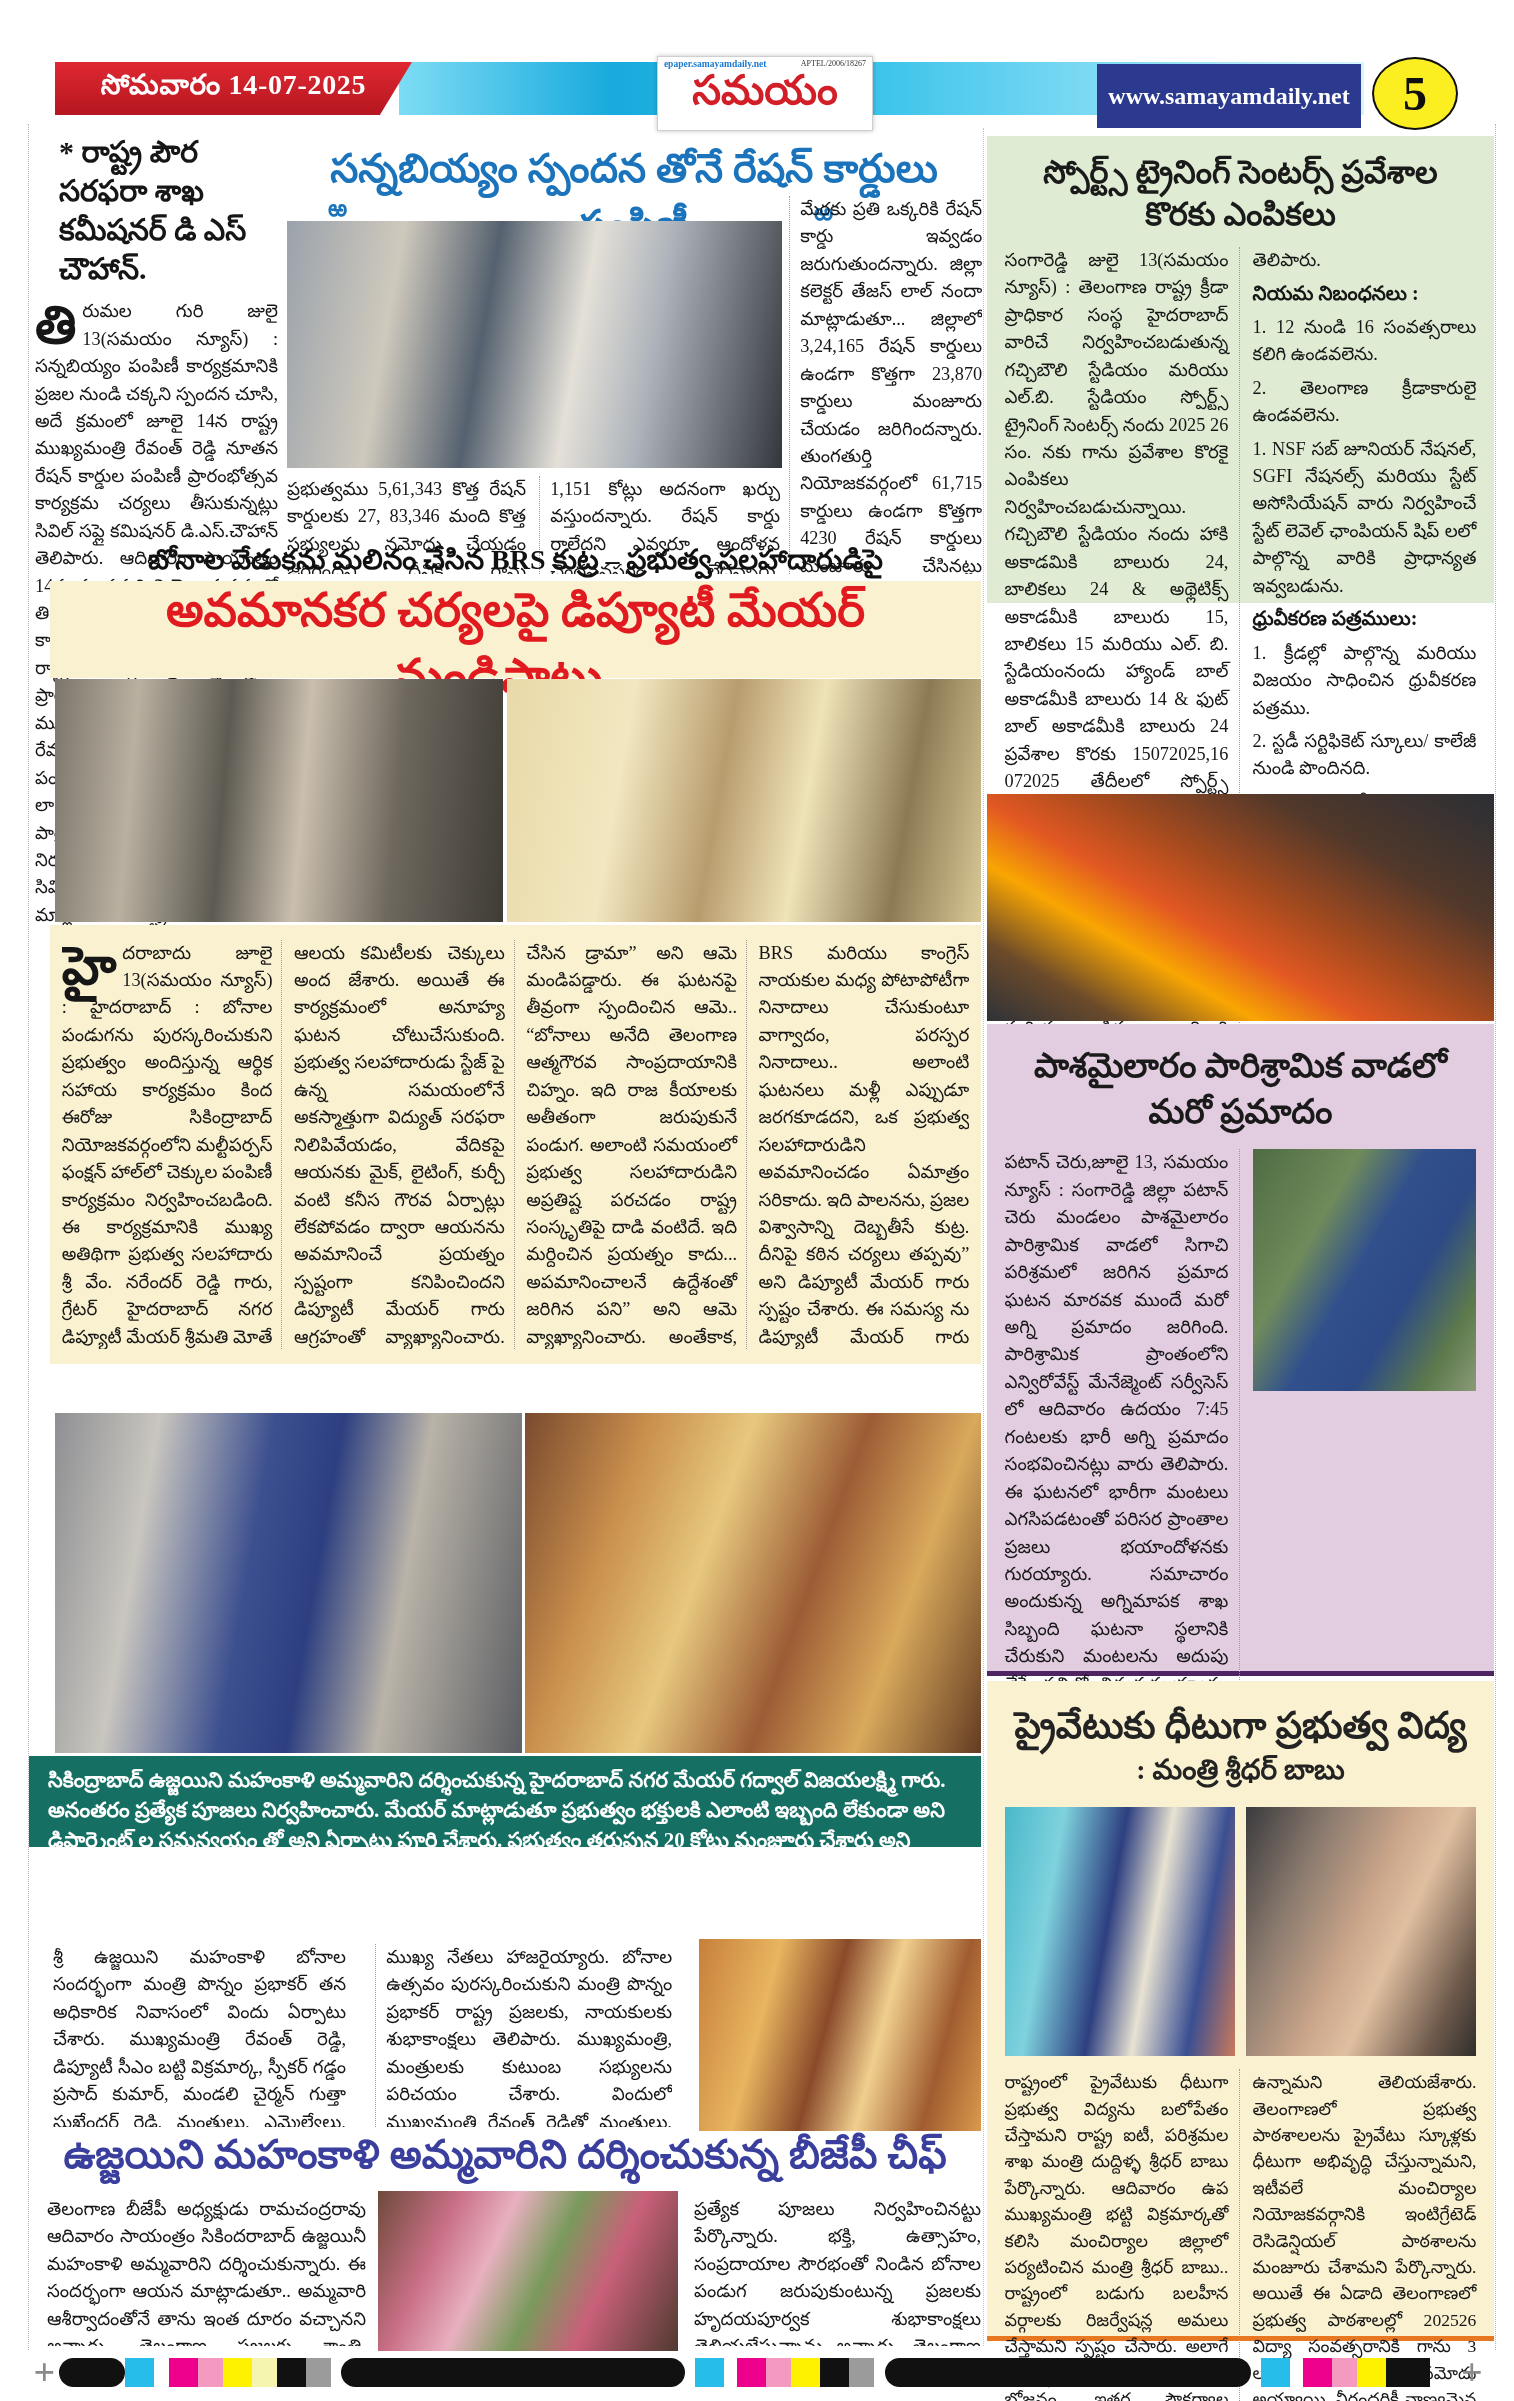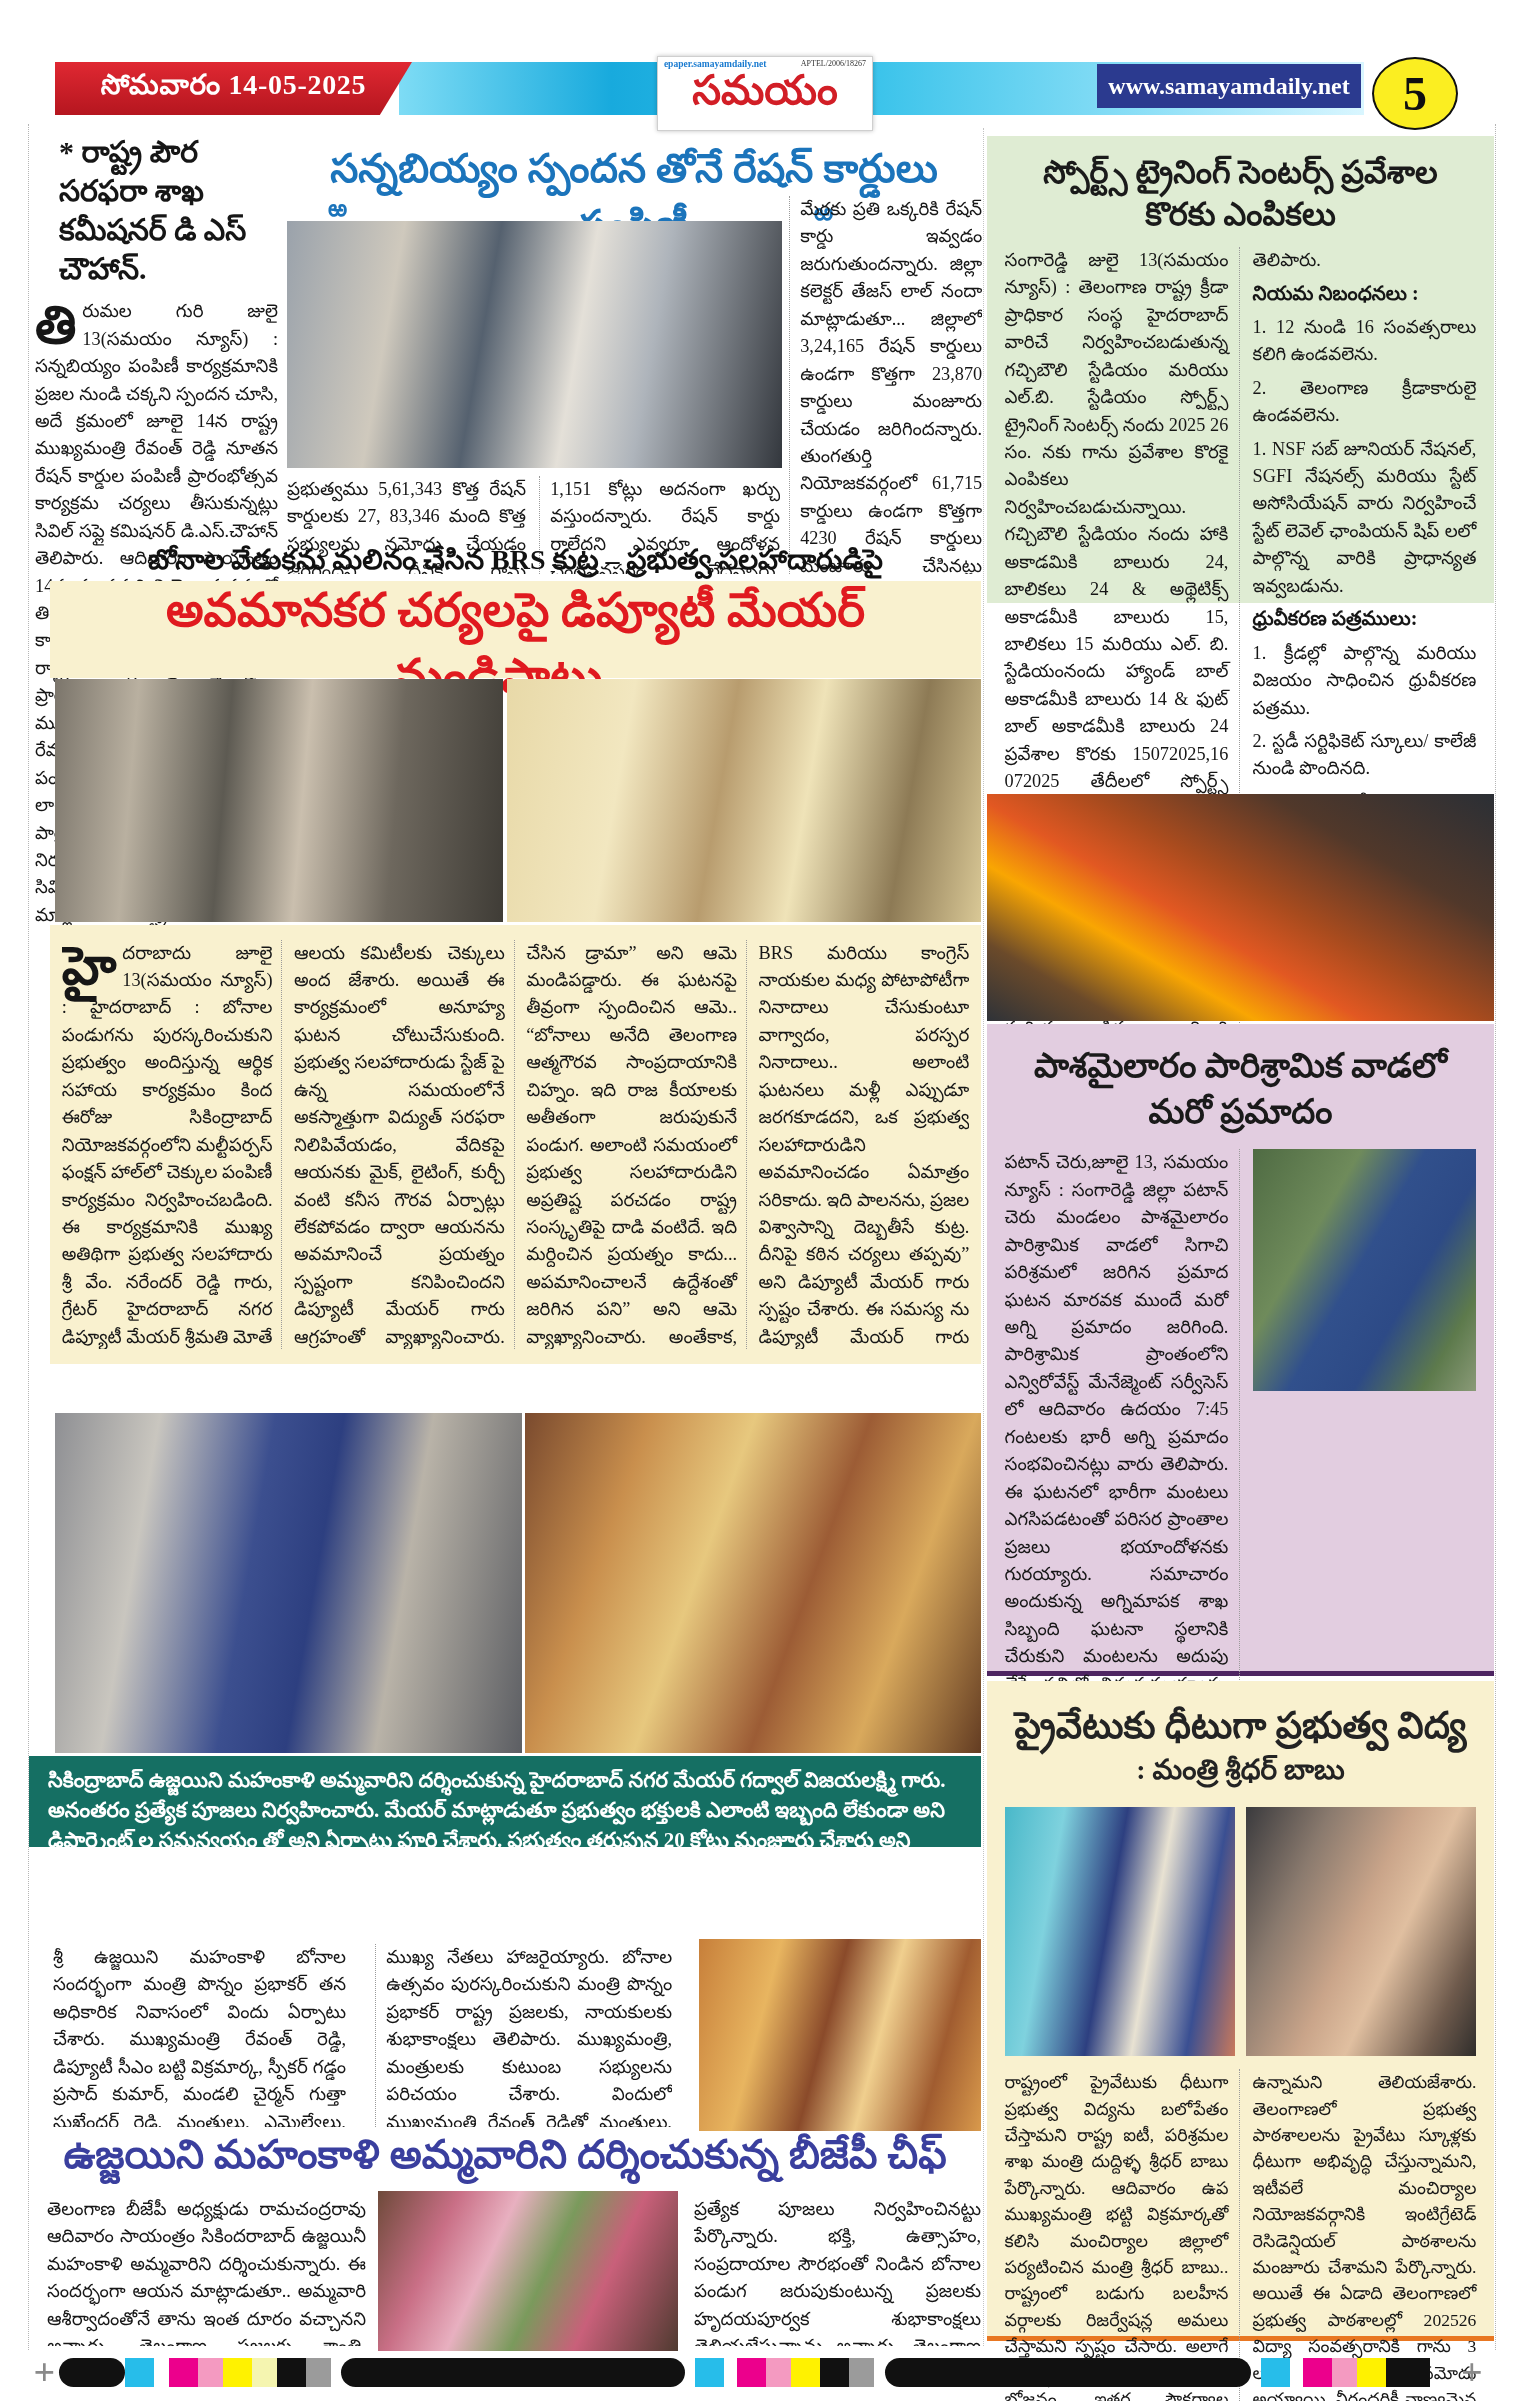--- a/index.html
+++ b/index.html
@@ -19,21 +19,21 @@
   .hdr-red span{color:#fff;font-weight:bold;font-size:28px;letter-spacing:0.7px;}
   .hdr-cyan{left:399px;top:62px;width:965px;height:53px;
      background:linear-gradient(90deg,#7edcf5,#18aadd 22%,#37c2ea 48%,#8fe0f7 78%,#d9f6ff);}
   .masthead{left:657px;top:56px;width:214px;height:73px;background:#fff;
      border:0.7px solid #cfcfcf;box-shadow:0 0 4.4px rgba(0,0,0,.25);
      display:flex;flex-direction:column;align-items:center;z-index:3;}
   .mh-top{width:100%;display:flex;justify-content:space-between;padding:2.2px 5.9px 0 5.9px;box-sizing:border-box;}
   .mh-epaper{color:#1a7bd0;font-size:9.5px;font-weight:bold;}
   .mh-reg{color:#333;font-size:8px;}
   .mh-logo{color:#d21e26;font-size:41px;font-weight:bold;line-height:1.05;}
-  .hdr-blue{left:1097px;top:64px;width:264px;height:44px;background:#2b3a8f;
+  .hdr-blue{left:1097px;top:64px;width:264px;height:64px;background:#2b3a8f;
      display:flex;align-items:center;justify-content:center;z-index:2;}
   .hdr-blue span{color:#fff;font-size:24px;font-weight:bold;}
   .page-num{left:1372px;top:57px;width:82px;height:69px;background:#fbee21;
      border:2.9px solid #101010;border-radius:50%;display:flex;align-items:center;justify-content:center;z-index:2;}
   .page-num span{font-size:48px;font-weight:bold;color:#101010;}
 
   
   .frame-l{left:28px;top:124px;width:0;height:2226px;border-left:1.5px dotted #b5b5b5;}
   .frame-r{left:1495px;top:124px;width:0;height:2226px;border-left:1.5px dotted #b5b5b5;}
   .frame-m{left:983px;top:128px;width:0;height:2218px;border-left:1.5px dotted #c4c4c4;}
@@ -96,21 +96,21 @@
   .capline{font-size:21px;font-weight:bold;line-height:1.42;}
   .wsmall{font-size:17.6px;line-height:1.5;}
 </style>
 </head>
 <body>
 
 <div id="page">
 
   <div class="abs hdr-cyan"></div>
   <div class="abs hdr-red">
-    <span>సోమవారం 14-05-2025</span>
+    <span>సోమవారం 14-07-2025</span>
   </div>
   <div class="abs masthead">
     <div class="mh-top">
       <span class="mh-epaper">epaper.samayamdaily.net</span>
       <span class="mh-reg">APTEL/2006/18267</span>
     </div>
     <div class="mh-logo">సమయం</div>
   </div>
   <div class="abs hdr-blue">
     <span>www.samayamdaily.net</span>

